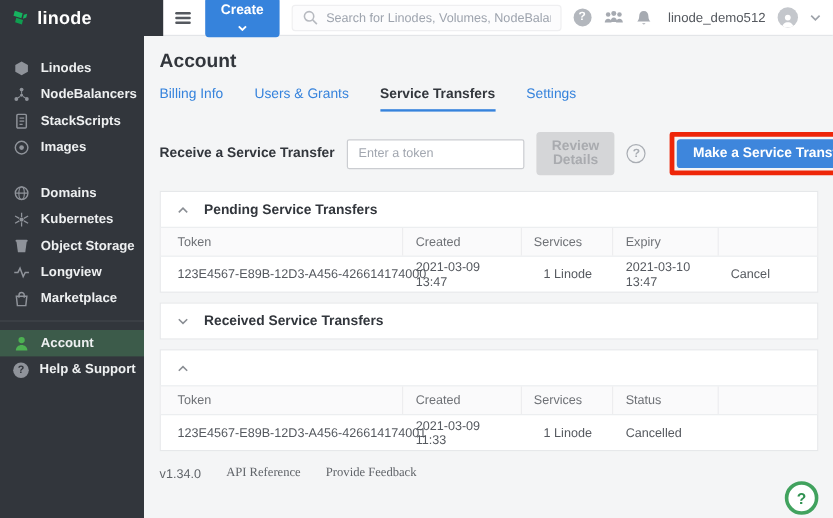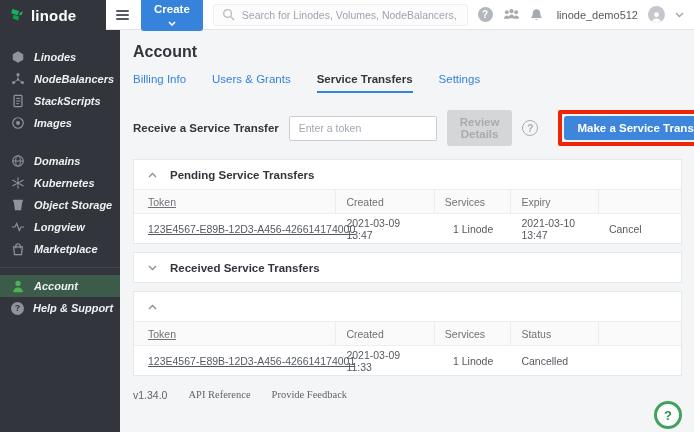--- a/index.html
+++ b/index.html
@@ -1,38 +1,38 @@
 <!DOCTYPE html>
 <html><head>
 <meta charset="utf-8">
 <style>
   * { margin:0; padding:0; box-sizing:border-box; }
   html,body { width:694px; height:432px; overflow:hidden; }
   body { font-family:"Liberation Sans","DejaVu Sans",sans-serif; background:#f4f5f6; color:#32363c; }
 
   
   .topbar { position:absolute; top:0; left:0; width:694px; height:30px; background:#fff; border-bottom:1px solid #e3e5e8; display:flex; z-index:5; }
-  .logo-block { width:106px; height:30px; background:#32363c; display:flex; align-items:center; gap:6px; padding-left:10px; flex:none; cursor:pointer; }
+  .logo-block { width:136px; height:30px; background:#32363c; display:flex; align-items:center; gap:6px; padding-left:10px; flex:none; cursor:pointer; }
   .logo-text { color:#fff; font-weight:700; font-size:15px; letter-spacing:.2px; }
   .topbar-right { flex:1; display:flex; align-items:center; gap:10px; padding:0 10px 0 8px; }
   .hamburger { display:flex; flex-direction:column; gap:2px; cursor:pointer; padding:2px; }
   .hamburger i { display:block; width:13px; height:2px; background:#55595f; border-radius:1px; }
   .create-btn { display:flex; align-items:center; gap:6px; background:#3683dc; color:#fff; border:none; border-radius:3px; font-weight:700; font-size:11.5px; padding:5px 13px; cursor:pointer; font-family:inherit;flex-direction:column; }
   .searchbox { flex:1; max-width:268px; height:22px; background:#fcfcfd; border:1px solid #efeff1; border-radius:3px; display:flex; align-items:center; gap:7px; padding:0 8px; }
   .searchbox input { border:none; outline:none; background:transparent; flex:1; font-size:10.5px; color:#55595f; font-family:inherit; }
   .searchbox input::placeholder { color:#9ea4ae; }
   .icon-gray { color:#a6aab1; }
   .tb-help { width:15px; height:15px; border-radius:50%; background:#b3b7bd; color:#fff; font-size:10px; font-weight:700; display:flex; align-items:center; justify-content:center; cursor:pointer; flex:none; }
   .username { font-size:11px; color:#55595f; margin-left:4px; cursor:pointer; white-space:nowrap; }
   .avatar { width:17px; height:17px; border-radius:50%; background:#c4c7cc; display:flex; align-items:flex-end; justify-content:center; overflow:hidden; cursor:pointer; flex:none; }
 
   
   .sidebar { position:absolute; top:30px; left:0; width:120px; height:402px; background:#32363c; padding-top:16px; }
   .nav-item { display:flex; align-items:center; gap:9px; height:22px; padding-left:11px; cursor:pointer; }
-  .nav-item span.lbl { color:#eef0f1; font-size:11px; font-weight:700; white-space:nowrap;font-style:italic; }
+  .nav-item span.lbl { color:#eef0f1; font-size:11px; font-weight:700; white-space:nowrap; }
   .nav-gap { height:16px; }
   .nav-divider { height:1px; background:#43474d; margin:7px 0; }
   .nav-item.active { background:#3c5b4a; }
   .nav-qmark { width:13px; height:13px; border-radius:50%; background:#8f939a; color:#32363c; font-size:9px; font-weight:700; display:flex; align-items:center; justify-content:center; flex:none; }
 
   
   .content { position:absolute; top:30px; left:120px; width:574px; height:402px; background:#f4f5f6; padding:13px 12px 0 13px; }
   .page-title { font-size:16px; font-weight:600; color:#32363c; }
   .tabs { display:flex; gap:26px; margin-top:12px; }
   .tab { font-size:11.5px; color:#3683dc; padding-bottom:6px; cursor:pointer; text-decoration:none; }
@@ -50,21 +50,21 @@
 
   .panel { background:#fff; border:1px solid #e6e8ea; margin-bottom:8px; }
   .panel-header { height:29px; display:flex; align-items:center; gap:13px; padding:0 14px; cursor:pointer; }
   .panel-title { font-size:11.5px; font-weight:700; color:#32363c; }
   .thead { display:flex; background:#fafafb; border-top:1px solid #eceef0; border-bottom:1px solid #eceef0; height:25px; align-items:center; }
   .thead .col { font-size:10.5px; color:#6e7176; border-right:1px solid #ededef; height:100%; display:flex; align-items:center; }
   .thead .col:last-child { border-right:none; }
   .trow { display:flex; height:29px; align-items:center; }
   .trow .col { font-size:10.5px; color:#55595f; }
   .col { padding:0 10px; }
-  .col.first { padding-left:14px;text-decoration:underline; }
+  .col.first { padding-left:14px; }
   .c-token { width:37%; } .c-created { width:18%; } .c-services { width:14%;text-align:center; } .c-last { width:16%; } .c-action { flex:1; }
   .link { color:#3683dc; text-decoration:none; cursor:pointer; white-space:nowrap; }
   .chev { flex:none; }
 
   .footer { display:flex; gap:21px; margin-top:13px; font-size:10.5px; color:#606469; }
   .footer a { color:#606469; text-decoration:none; cursor:pointer;font-family:Liberation Serif, serif; }
 
   .fab { position:absolute; right:12px; bottom:3px; width:28px; height:28px; border-radius:50%; background:#fff; border:3.5px solid #41a25e; color:#2f9150; font-weight:700; font-size:13px; display:flex; align-items:center; justify-content:center; cursor:pointer; z-index:6; }
 </style>
 </head>

